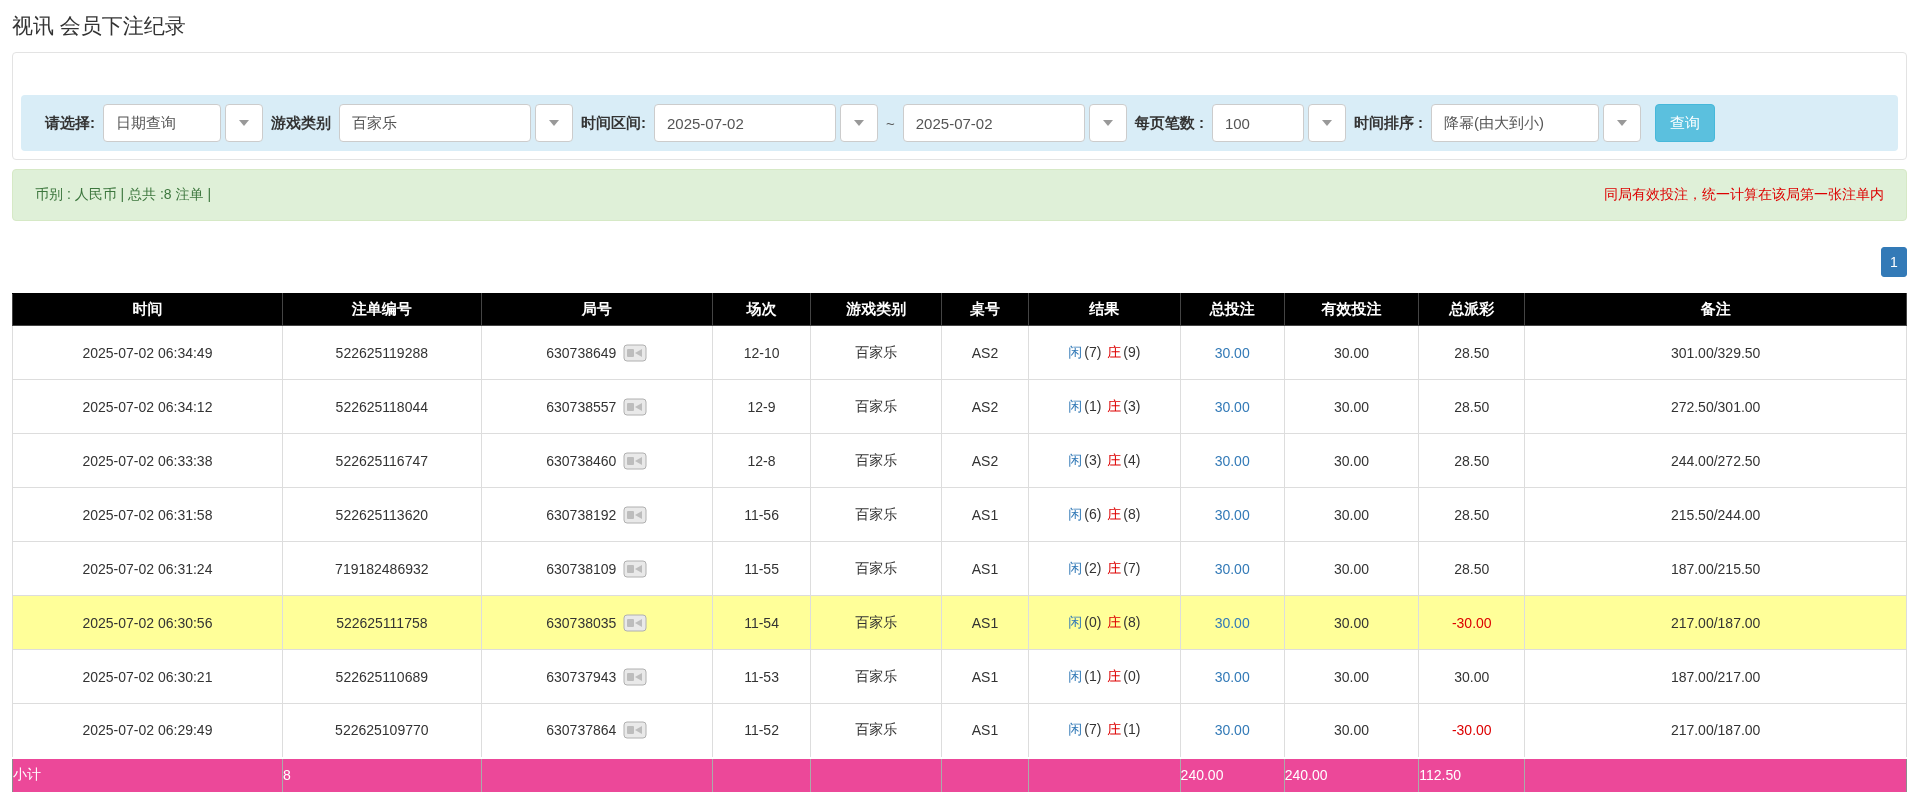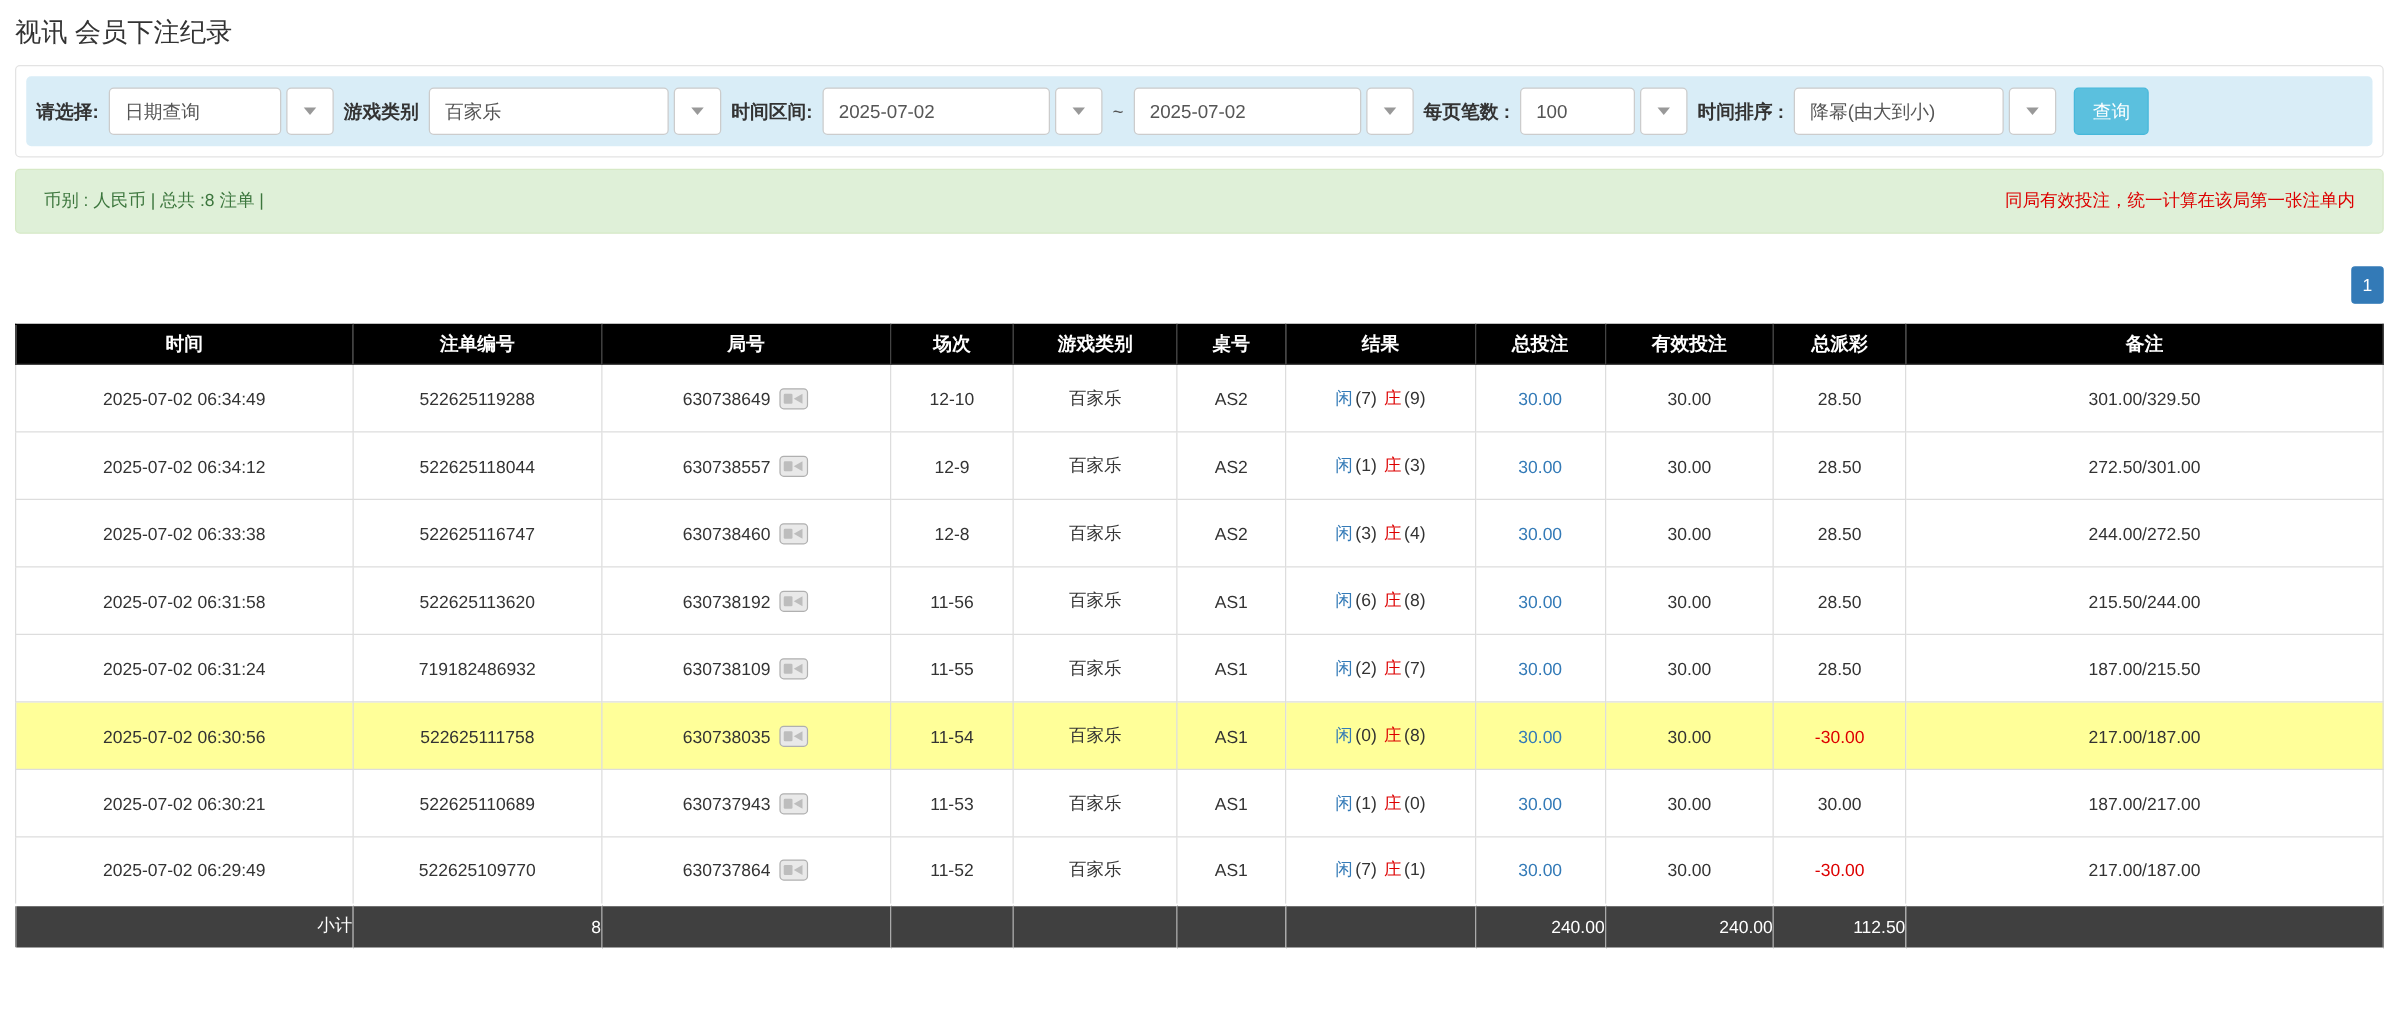--- a/index.html
+++ b/index.html
@@ -4,22 +4,22 @@
 <style>
   * { margin:0; padding:0; box-sizing:border-box; }
   html,body { width:1919px; height:810px; background:#fff;
     font-family:"Liberation Sans","DejaVu Sans",sans-serif; color:#333; }
   .page { width:1919px; padding:10px 12px 0 12px; }
 
   .page-title { font-size:21px; font-weight:500; color:#333; margin:2px 0 12px 0; }
 
   
   .filter-panel { border:1px solid #e3e3e3; border-radius:4px; padding:8px; background:#fff; }
-  .filter-bar { background:#d9edf7; border-radius:4px; padding:9px 8px;
-    display:flex; align-items:center; gap:8px; height:56px; }
+  .filter-bar { background:#d9edf7; border-radius:4px; padding:9px 24px;
+    display:flex; align-items:center; gap:8px; height:56px;margin-top:34px; }
   .f-label { font-size:15px; font-weight:bold; color:#333; white-space:nowrap; }
   .combo { display:flex; align-items:center; gap:4px; }
   .combo .box { background:#fff; border:1px solid #ccc; border-radius:4px; height:38px;
     display:flex; align-items:center; padding:0 12px; font-size:15px; color:#555; }
   .combo .caret-btn { background:#fff; border:1px solid #ccc; border-radius:4px; height:38px;
     width:38px; display:flex; align-items:center; justify-content:center; cursor:pointer; }
   .caret { width:0; height:0; border-left:5px solid transparent; border-right:5px solid transparent;
     border-top:6px solid #999; }
   .tilde { font-size:15px; color:#555; }
   .btn-search { background:#5bc0de; border:1px solid #46b8da; color:#fff; font-size:15px;
@@ -44,21 +44,21 @@
   tbody td { background:#fff; border:1px solid #ddd; height:54px; text-align:center;
     font-size:14px; color:#333; vertical-align:middle; }
   tbody tr.highlight td { background:#ffff99; }
   .blue { color:#337ab7; }
   .red { color:#dd0000; }
   .neg { color:#dd0000; }
   .bet-link { color:#337ab7; text-decoration:none; cursor:pointer; }
   .result-cell span { margin:0 1px; }
   .round-cell { display:flex; align-items:center; justify-content:center; gap:7px; }
   .round-icon { width:24px; height:20px; display:inline-block; cursor:pointer; }
-  tfoot td { background:#404040; color:#fff; font-size:14px; height:35px; text-align:right;
+  tfoot td { background:#ec4899; color:#fff; font-size:14px; height:35px; text-align:left;
     border:2px solid #fff; border-width:2px 1px; vertical-align:middle; }
   tfoot td { border-left:1px solid #aaa; border-right:1px solid #aaa; }
   tfoot tr td:first-child { border-left:1px solid #8c8c8c; }
   tfoot tr td:last-child { border-right:1px solid #8c8c8c; }
 
   col.c-time{width:14.25%} col.c-bet{width:10.5%} col.c-round{width:12.2%}
   col.c-sess{width:5.2%} col.c-game{width:6.9%} col.c-table{width:4.6%}
   col.c-result{width:8.0%} col.c-total{width:5.5%} col.c-valid{width:7.1%}
   col.c-pay{width:5.6%} col.c-remark{width:20.15%}
 </style>
@@ -67,21 +67,21 @@
 
 <div class="page">
 
   <div class="page-title">视讯 会员下注纪录</div>
 
   <div class="filter-panel">
     <div class="filter-bar">
 
       <span class="f-label">请选择:</span>
       <div class="combo">
-        <div class="box" style="width:138px">日期查询</div>
+        <div class="box" style="width:118px">日期查询</div>
         <div class="caret-btn">
           <span class="caret"></span>
         </div>
       </div>
 
       <span class="f-label">游戏类别</span>
       <div class="combo">
         <div class="box" style="width:192px">百家乐</div>
         <div class="caret-btn">
           <span class="caret"></span>

